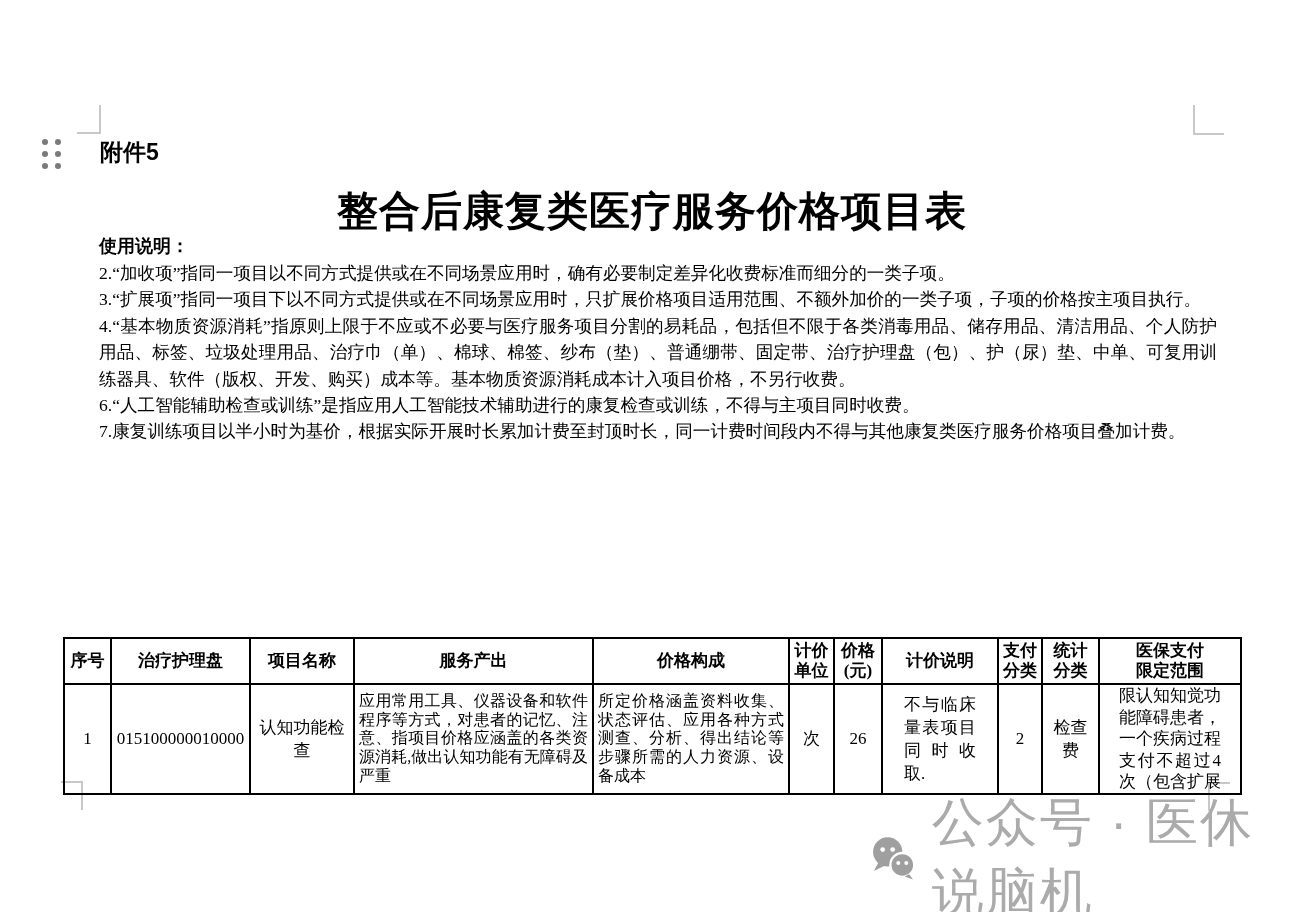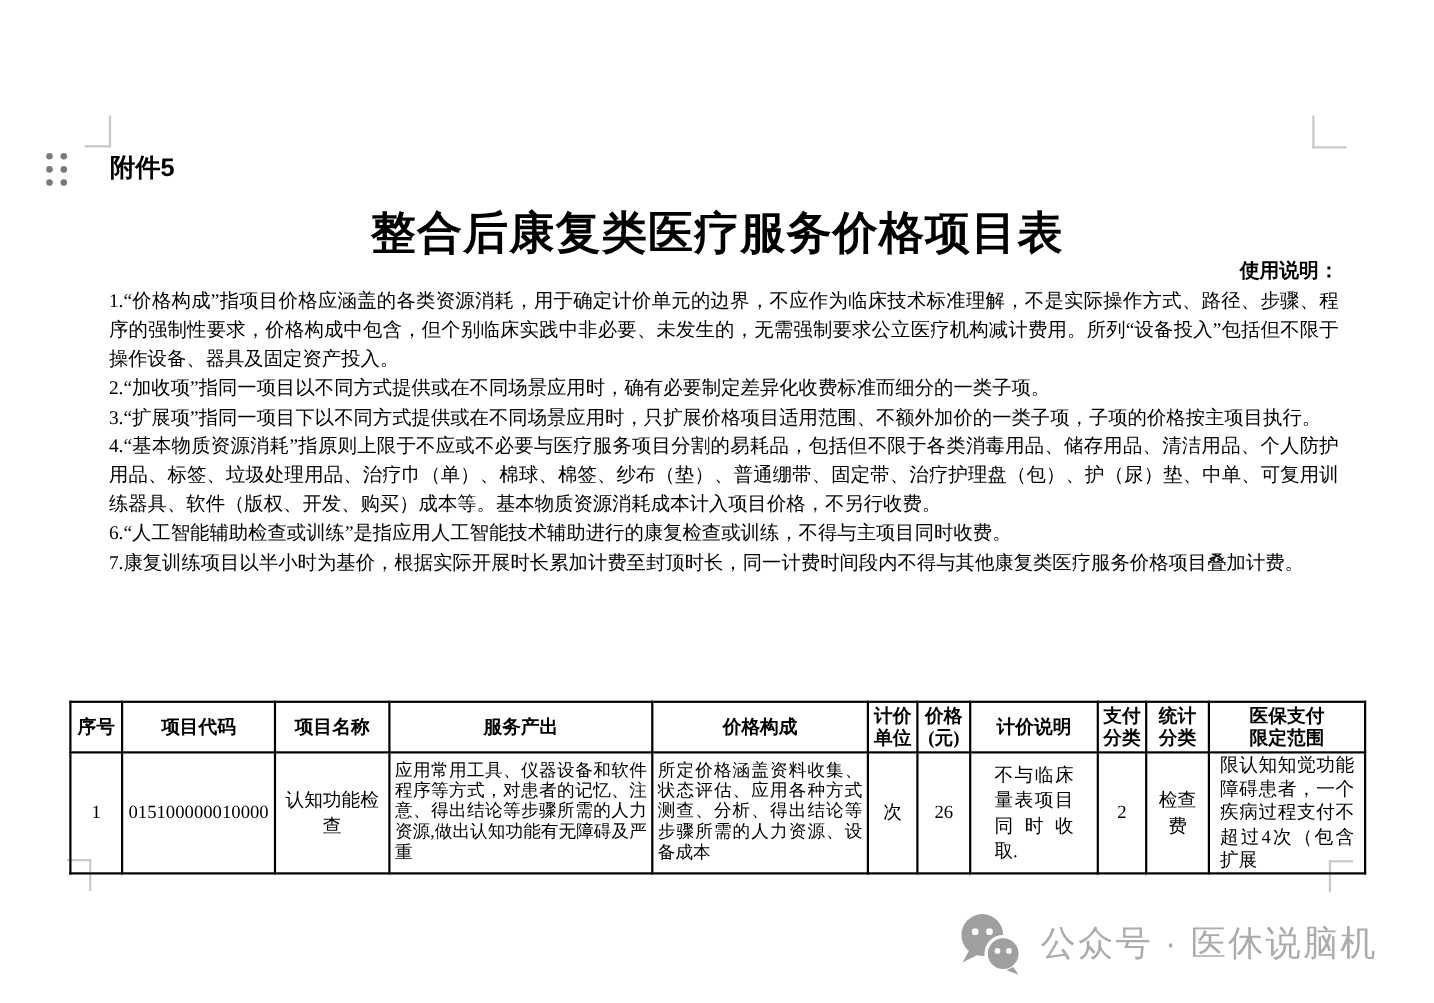--- a/index.html
+++ b/index.html
@@ -25,42 +25,42 @@
   .dots span{width:6px;height:6px;border-radius:50%;background:#7a7a7a;}
 
   .attachment{position:absolute;left:100px;top:137px;font-size:23px;font-weight:bold;
               font-family:"Liberation Sans",sans-serif;}
 
   .title{position:absolute;left:0;top:184px;width:1304px;margin:0;text-align:center;
          font-size:41px;font-weight:bold;letter-spacing:1px;}
 
   .instructions{position:absolute;left:99px;top:234px;width:1118px;}
   .ins-heading{font-family:"Liberation Sans",sans-serif;font-weight:bold;
-               font-size:18px;line-height:25px;margin-bottom:1px;text-align:right;}
+               font-size:18px;line-height:25px;margin-bottom:1px;}
   .instructions p{margin:0;font-size:17.6px;line-height:26.4px;
                   text-align:justify;text-justify:inter-character;}
 
   table.price{position:absolute;left:63px;top:637px;width:1177px;
               border-collapse:collapse;table-layout:fixed;}
   .price th,.price td{border:2px solid #000;overflow:hidden;vertical-align:middle;}
   .price thead th{height:44px;font-size:17px;font-weight:bold;text-align:center;
                   white-space:pre-line;line-height:1.15;padding:0 2px;}
   .price tbody tr{height:93px;}
   .price td{font-size:17px;padding:0 3px;}
   td.center{text-align:center;}
   td.small-justify{font-size:16px;line-height:18.6px;text-align:justify;
                    text-justify:inter-character;padding:0 4px;}
   td.note{font-size:17px;line-height:23px;text-align:justify;
           text-justify:inter-character;padding:0 21px;}
   td.scope{font-size:17px;line-height:21.5px;text-align:justify;
-           text-justify:inter-character;padding:0 9px;}
+           text-justify:inter-character;padding:0 19px;}
 
   .watermark{position:absolute;left:870px;top:826px;height:64px;display:flex;
              align-items:center;gap:14px;color:#ababab;
-             font-family:"Liberation Sans",sans-serif;font-size:32px;letter-spacing:2px;}
+             font-family:"Liberation Sans",sans-serif;font-size:52px;letter-spacing:2px;}
 </style>
 </head>
 <body>
 
 <div class="page">
 
   <div class="corner-mark cm-tl"></div>
   <div class="corner-mark cm-tr"></div>
   <div class="corner-mark cm-bl"></div>
   <div class="corner-mark cm-br"></div>
@@ -73,21 +73,20 @@
       <span></span>
       <span></span>
   </div>
 
   <div class="attachment">附件5</div>
 
   <h1 class="title">整合后康复类医疗服务价格项目表</h1>
 
   <div class="instructions">
     <div class="ins-heading">使用说明：</div>
-    <p>1.“价格构成”指项目价格应涵盖的各类资源消耗，用于确定计价单元的边界，不应作为临床技术标准理解，不是实际操作方式、路径、步骤、程序的强制性要求，价格构成中包含，但个别临床实践中非必要、未发生的，无需强制要求公立医疗机构减计费用。所列“设备投入”包括但不限于操作设备、器具及固定资产投入。</p>
     <p>2.“加收项”指同一项目以不同方式提供或在不同场景应用时，确有必要制定差异化收费标准而细分的一类子项。</p>
     <p>3.“扩展项”指同一项目下以不同方式提供或在不同场景应用时，只扩展价格项目适用范围、不额外加价的一类子项，子项的价格按主项目执行。</p>
     <p>4.“基本物质资源消耗”指原则上限于不应或不必要与医疗服务项目分割的易耗品，包括但不限于各类消毒用品、储存用品、清洁用品、个人防护用品、标签、垃圾处理用品、治疗巾（单）、棉球、棉签、纱布（垫）、普通绷带、固定带、治疗护理盘（包）、护（尿）垫、中单、可复用训练器具、软件（版权、开发、购买）成本等。基本物质资源消耗成本计入项目价格，不另行收费。</p>
     <p>6.“人工智能辅助检查或训练”是指应用人工智能技术辅助进行的康复检查或训练，不得与主项目同时收费。</p>
     <p>7.康复训练项目以半小时为基价，根据实际开展时长累加计费至封顶时长，同一计费时间段内不得与其他康复类医疗服务价格项目叠加计费。</p>
   </div>
 
   <table class="price">
     <colgroup>
       <col style="width:47px">
@@ -98,21 +97,21 @@
         <col style="width:45px">
       <col style="width:48px">
         <col style="width:116px">
         <col style="width:44px">
       <col style="width:57px">
         <col style="width:142px">
     </colgroup>
     <thead>
       <tr>
         <th>序号</th>
-        <th>项目代码</th>
+        <th>治疗护理盘</th>
         <th>项目名称</th>
         <th>服务产出</th>
         <th>价格构成</th>
         <th>计价
 单位</th>
         <th>价格
 (元)</th>
         <th>计价说明</th>
         <th>支付
 分类</th>
@@ -120,21 +119,21 @@
 分类</th>
         <th>医保支付
 限定范围</th>
       </tr>
     </thead>
     <tbody>
       <tr>
         <td class="center">1</td>
         <td class="center">015100000010000</td>
         <td class="center">认知功能检查</td>
-        <td class="small-justify">应用常用工具、仪器设备和软件程序等方式，对患者的记忆、注意、得出结论等步骤所需的人力资源,做出认知功能有无障碍及严重</td>
+        <td class="small-justify">应用常用工具、仪器设备和软件程序等方式，对患者的记忆、注意、指项目价格应涵盖的各类资源消耗,做出认知功能有无障碍及严重</td>
         <td class="small-justify">所定价格涵盖资料收集、状态评估、应用各种方式测查、分析、得出结论等步骤所需的人力资源、设备成本</td>
         <td class="center">次</td>
         <td class="center">26</td>
         <td class="note">不与临床量表项目同时收取.</td>
         <td class="center">2</td>
         <td class="center">检查费</td>
         <td class="scope">限认知知觉功能障碍患者，一个疾病过程支付不超过4次（包含扩展</td>
       </tr>
     </tbody>
   </table>

